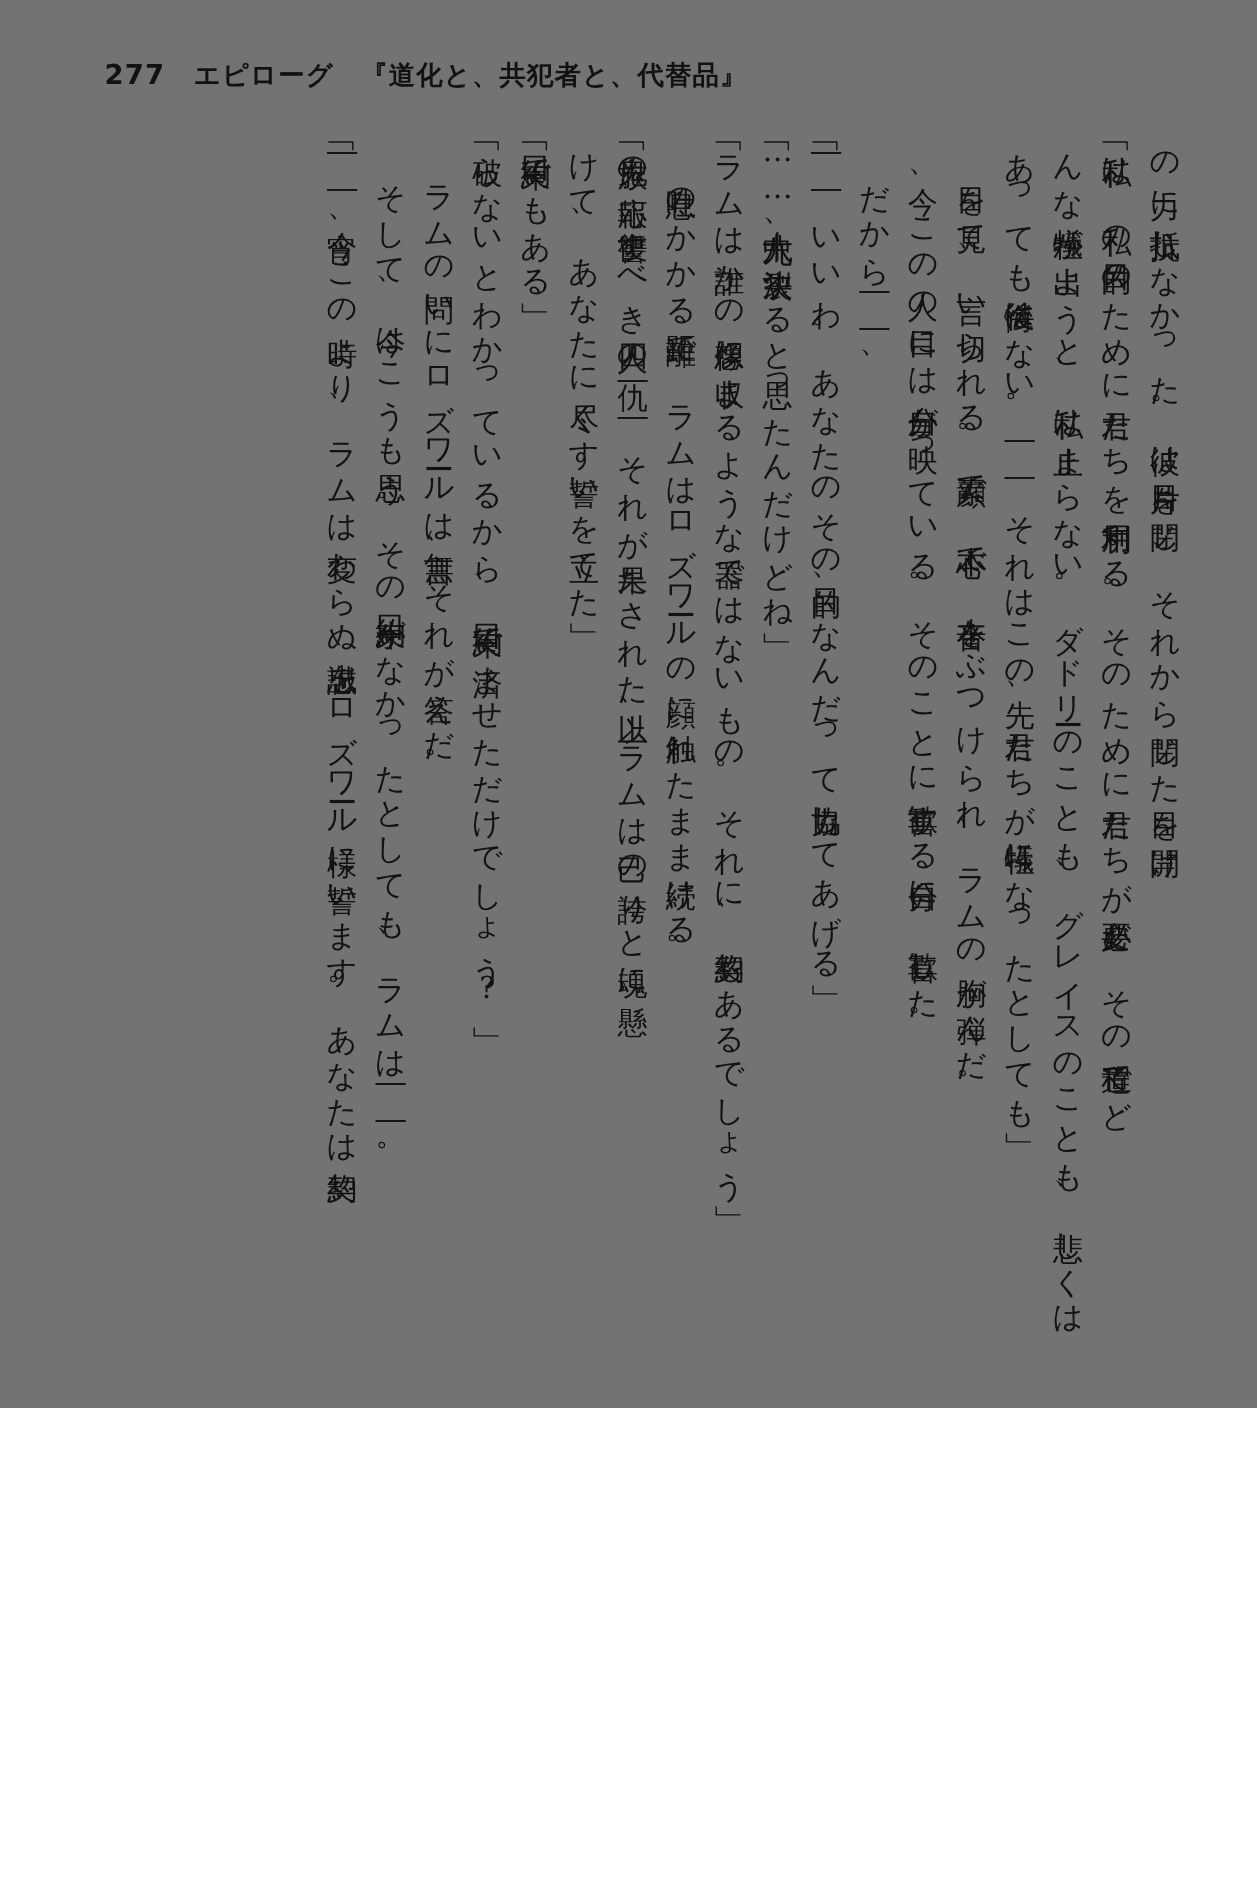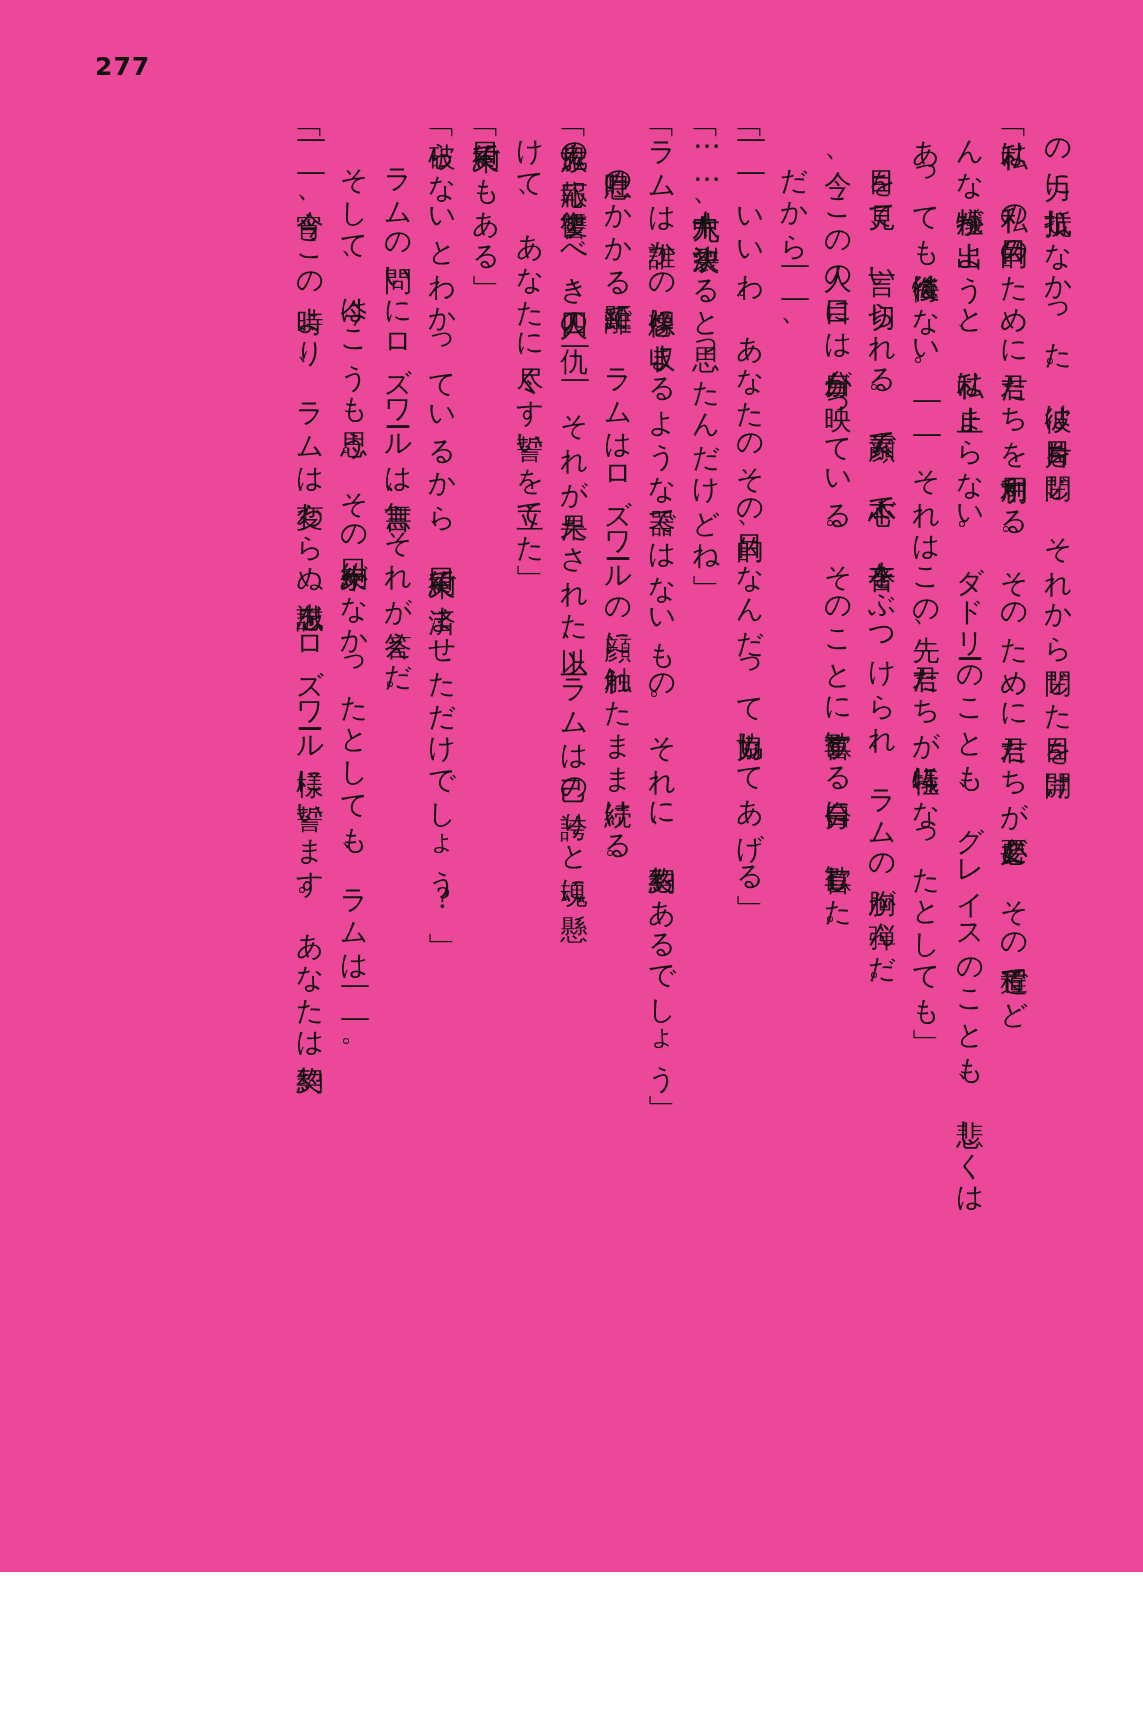--- a/index.html
+++ b/index.html
@@ -7,22 +7,22 @@
     padding: 0;
     background: #ffffff;
   }
   body {
     font-family: "DejaVu Serif", "Liberation Serif", serif;
     color: #121212;
   }
   .page {
     position: relative;
     width: 1143px;
-    height: 1572px;
-    background: #ec4899;
+    height: 1280px;
+    background: #737373;
     overflow: hidden;
   }
   .header {
     position: absolute;
     top: 52px;
     left: 95px;
     display: flex;
     align-items: baseline;
     gap: 26px;
     font-family: "DejaVu Sans", "Liberation Sans", sans-serif;
@@ -65,20 +65,21 @@
     overflow: visible;
   }
 </style>
 </head>
 <body>
 
 <div class="page">
 
   <div class="header">
     <span class="page-number">277</span>
+    <span class="header-title">エピローグ　『道化と、共犯者と、代替品』</span>
   </div>
 
   <div class="body-area">
     <div class="vcol">の力に抵抗しなかった。彼は片目を閉じ、それから閉じた目を開け、</div>
     <div class="vcol">「私は、私の目的のために君たちを利用する。そのために君たちが必要だ。その道程でど</div>
     <div class="vcol">んな犠牲が出ようと、私は止まらない。ダドリーのことも、グレイスのことも、悲しくは</div>
     <div class="vcol">あっても後悔はない。――それはこの先、君たちが犠牲になったとしても」</div>
     <div class="vcol">　目を見て、言い切られる。素顔で、本心で、本音をぶつけられ、ラムの胸が弾んだ。</div>
     <div class="vcol">　今、この人の目には自分が映っている。そのことに歓喜する自分に、歓喜した。</div>
     <div class="vcol">　だから――、</div>

